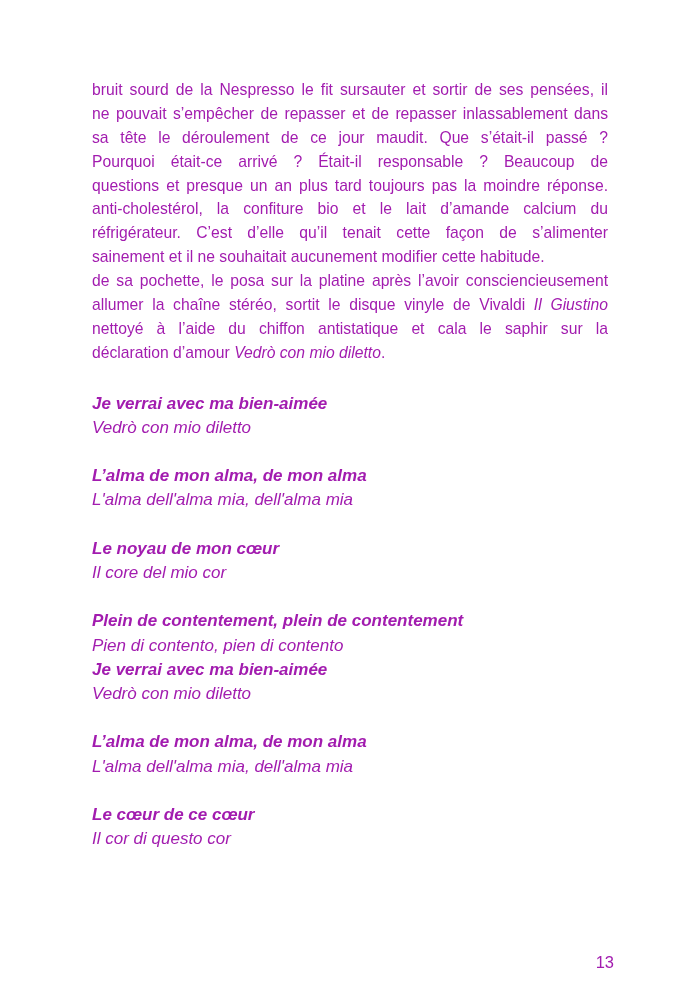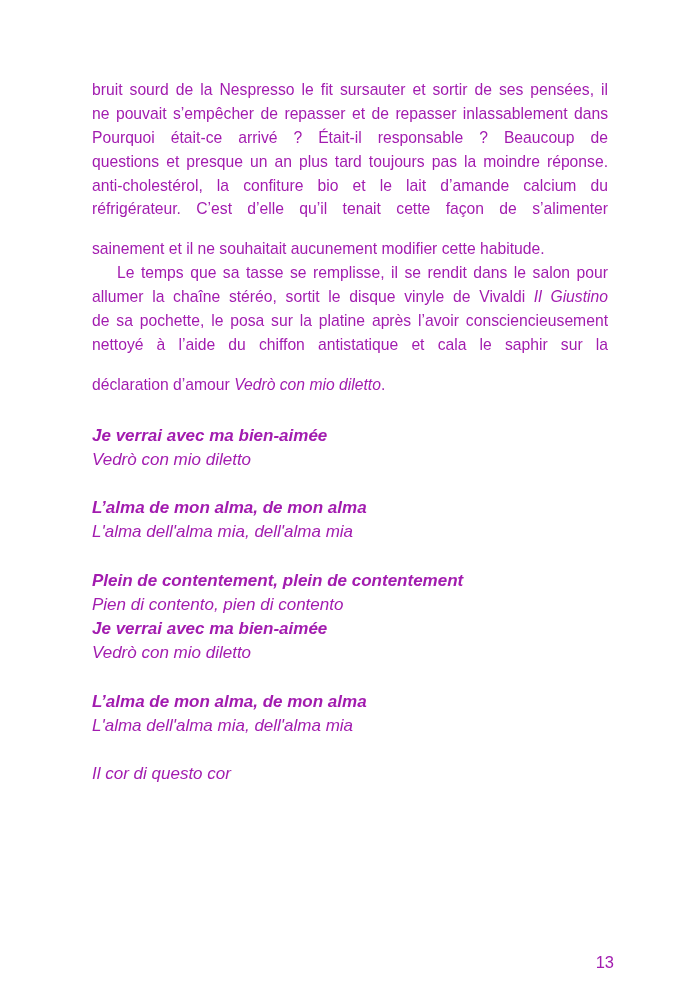--- a/index.html
+++ b/index.html
@@ -30,21 +30,20 @@
   .line {
     text-align: justify;
     text-align-last: justify;
     height: 23.9px;
     overflow: hidden;
     white-space: normal;
   }
   .line.last {
     text-align: center;
     text-align-last: left;
-    margin-top: 16px;
   }
   .line.indent {
     text-indent: 25px;
   }
   .italic { font-style: italic; }
 
   .lyrics {
     margin-top: 27px;
     font-size: 17px;
     line-height: 24.2px;
@@ -68,52 +67,57 @@
 </style>
 </head>
 <body>
 
 <div class="page">
   <main class="content">
     <section class="prose">
         <div class="para">
           <div class="line"><span>bruit sourd de la Nespresso le fit sursauter et sortir de ses pensées, il</span></div>
           <div class="line"><span>ne pouvait s’empêcher de repasser et de repasser inlassablement dans</span></div>
+          <div class="line"><span>sa tête le déroulement de ce jour maudit. Que s’était-il passé&nbsp;?</span></div>
           <div class="line"><span>Pourquoi était-ce arrivé&nbsp;? Était-il responsable&nbsp;? Beaucoup de</span></div>
           <div class="line"><span>questions et presque un an plus tard toujours pas la moindre réponse.</span></div>
           <div class="line"><span>anti-cholestérol, la confiture bio et le lait d’amande calcium du</span></div>
           <div class="line"><span>réfrigérateur. C’est d’elle qu’il tenait cette façon de s’alimenter</span></div>
           <div class="line last"><span>sainement et il ne souhaitait aucunement modifier cette habitude.</span></div>
         </div>
         <div class="para">
-          <div class="line indent"><span>Le temps que sa tasse se remplisse, il se rendit dans le salon pour</span></div>
+          <div class="line"><span>de sa pochette, le posa sur la platine après l’avoir consciencieusement</span></div>
           <div class="line"><span>allumer la chaîne stéréo, sortit le disque vinyle de Vivaldi </span><span class="italic">Il Giustino</span></div>
-          <div class="line"><span>de sa pochette, le posa sur la platine après l’avoir consciencieusement</span></div>
           <div class="line"><span>nettoyé à l’aide du chiffon antistatique et cala le saphir sur la</span></div>
           <div class="line last"><span>déclaration d’amour </span><span class="italic">Vedrò con mio diletto</span><span>.</span></div>
         </div>
       </section>
     <section class="lyrics">
         <div class="stanza">
           <div class="lyr-fr">Je verrai avec ma bien-aimée</div>
           <div class="lyr-it">Vedrò con mio diletto</div>
         </div>
         <div class="stanza">
           <div class="lyr-fr">L’alma de mon alma, de mon alma</div>
           <div class="lyr-it">L'alma dell'alma mia, dell'alma mia</div>
         </div>
         <div class="stanza">
+          <div class="lyr-fr">Le noyau de mon cœur</div>
+          <div class="lyr-it">Il core del mio cor</div>
+        </div>
+        <div class="stanza">
           <div class="lyr-fr">Plein de contentement, plein de contentement</div>
           <div class="lyr-it">Pien di contento, pien di contento</div>
           <div class="lyr-fr">Je verrai avec ma bien-aimée</div>
           <div class="lyr-it">Vedrò con mio diletto</div>
         </div>
         <div class="stanza">
           <div class="lyr-fr">L’alma de mon alma, de mon alma</div>
           <div class="lyr-it">L'alma dell'alma mia, dell'alma mia</div>
         </div>
         <div class="stanza">
+          <div class="lyr-fr">Le cœur de ce cœur</div>
           <div class="lyr-it">Il cor di questo cor</div>
         </div>
       </section>
   </main>
   <div class="page-number">13</div>
 </div>
 
 </body></html>

